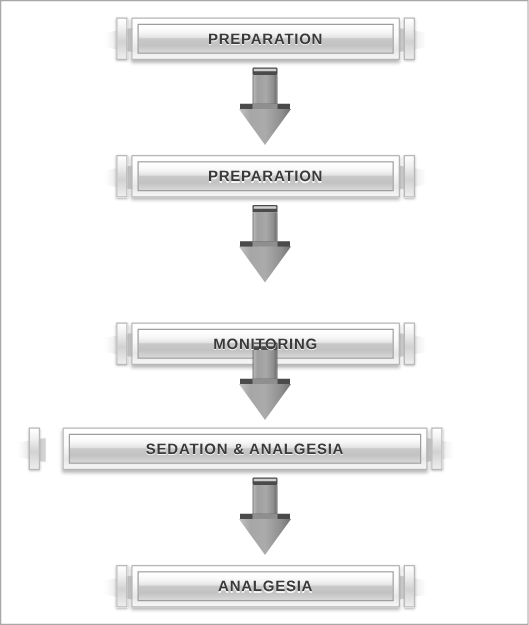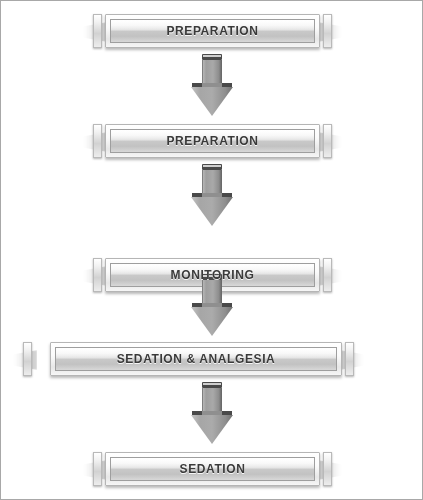--- a/index.html
+++ b/index.html
@@ -252,18 +252,18 @@
     <div class="wing wing-l">
       <div class="wing-shadow"></div>
     </div>
     <div class="wing wing-r">
       <div class="wing-shadow"></div>
     </div>
     <div class="fold fold-l"></div>
     <div class="fold fold-r"></div>
     <div class="plate">
       <div class="face">
-        <span class="label">SEDATION</span>
+        <span class="label">ANALGESIA</span>
       </div>
     </div>
   </div>
 
 </div>
 
 </body></html>

